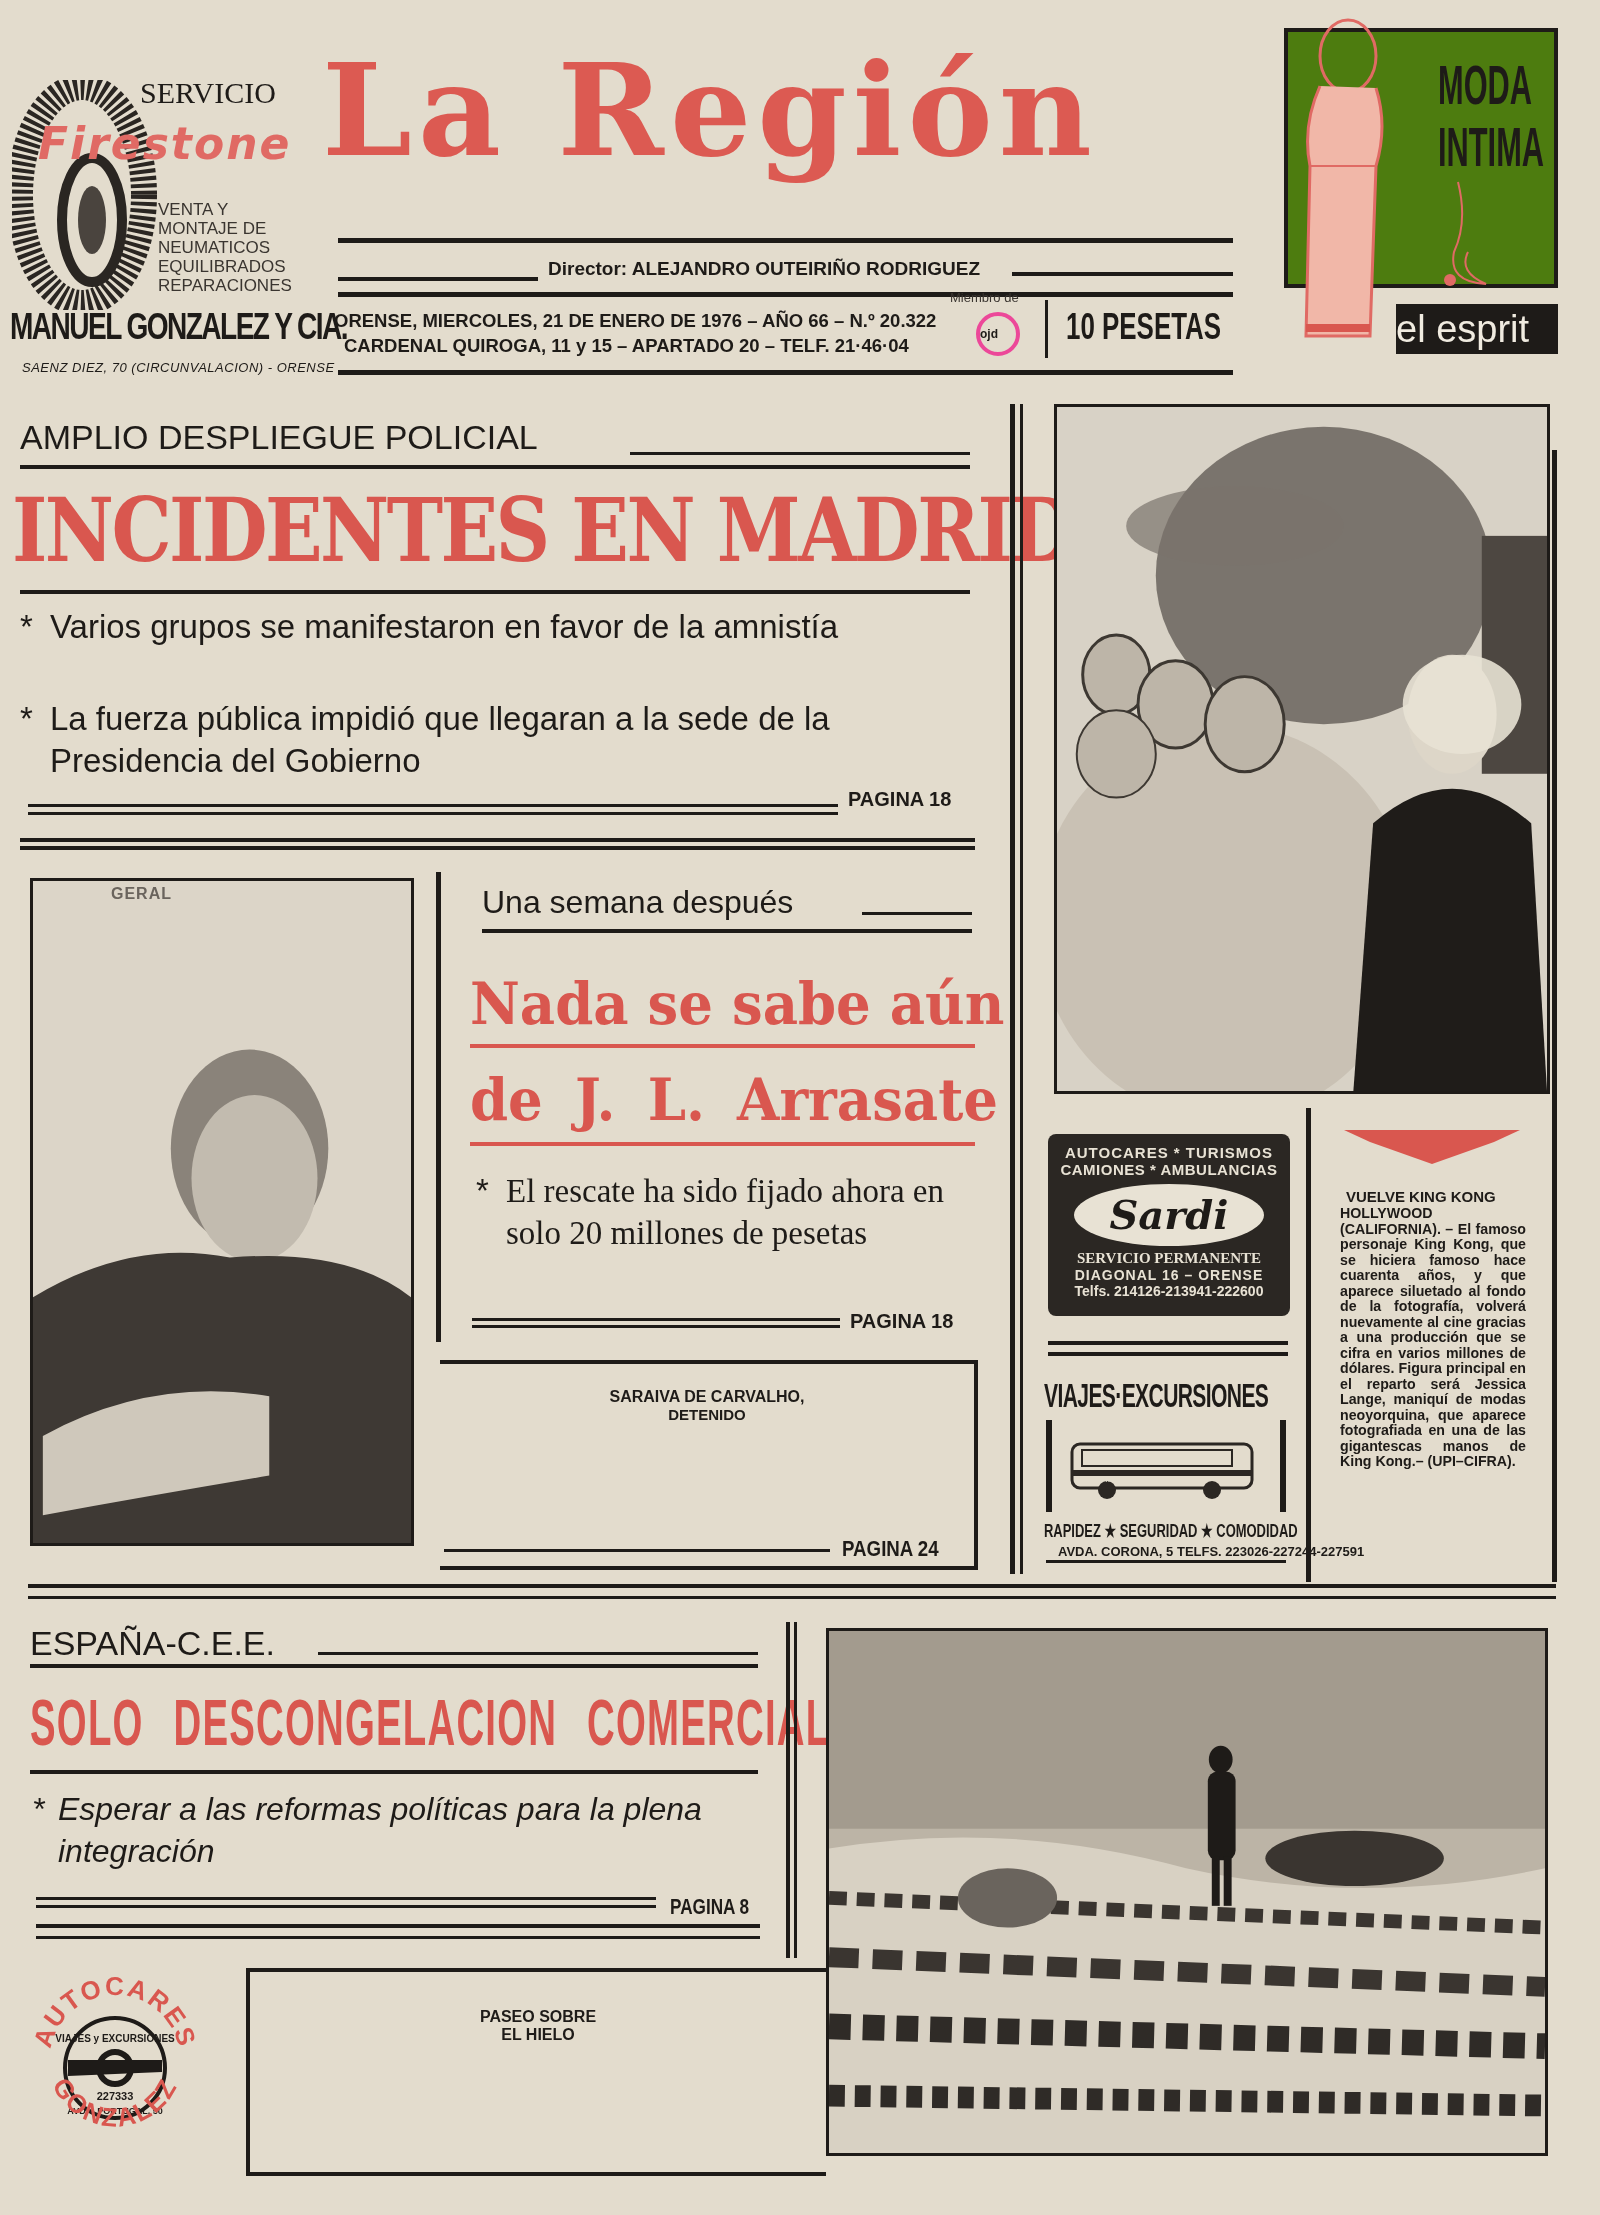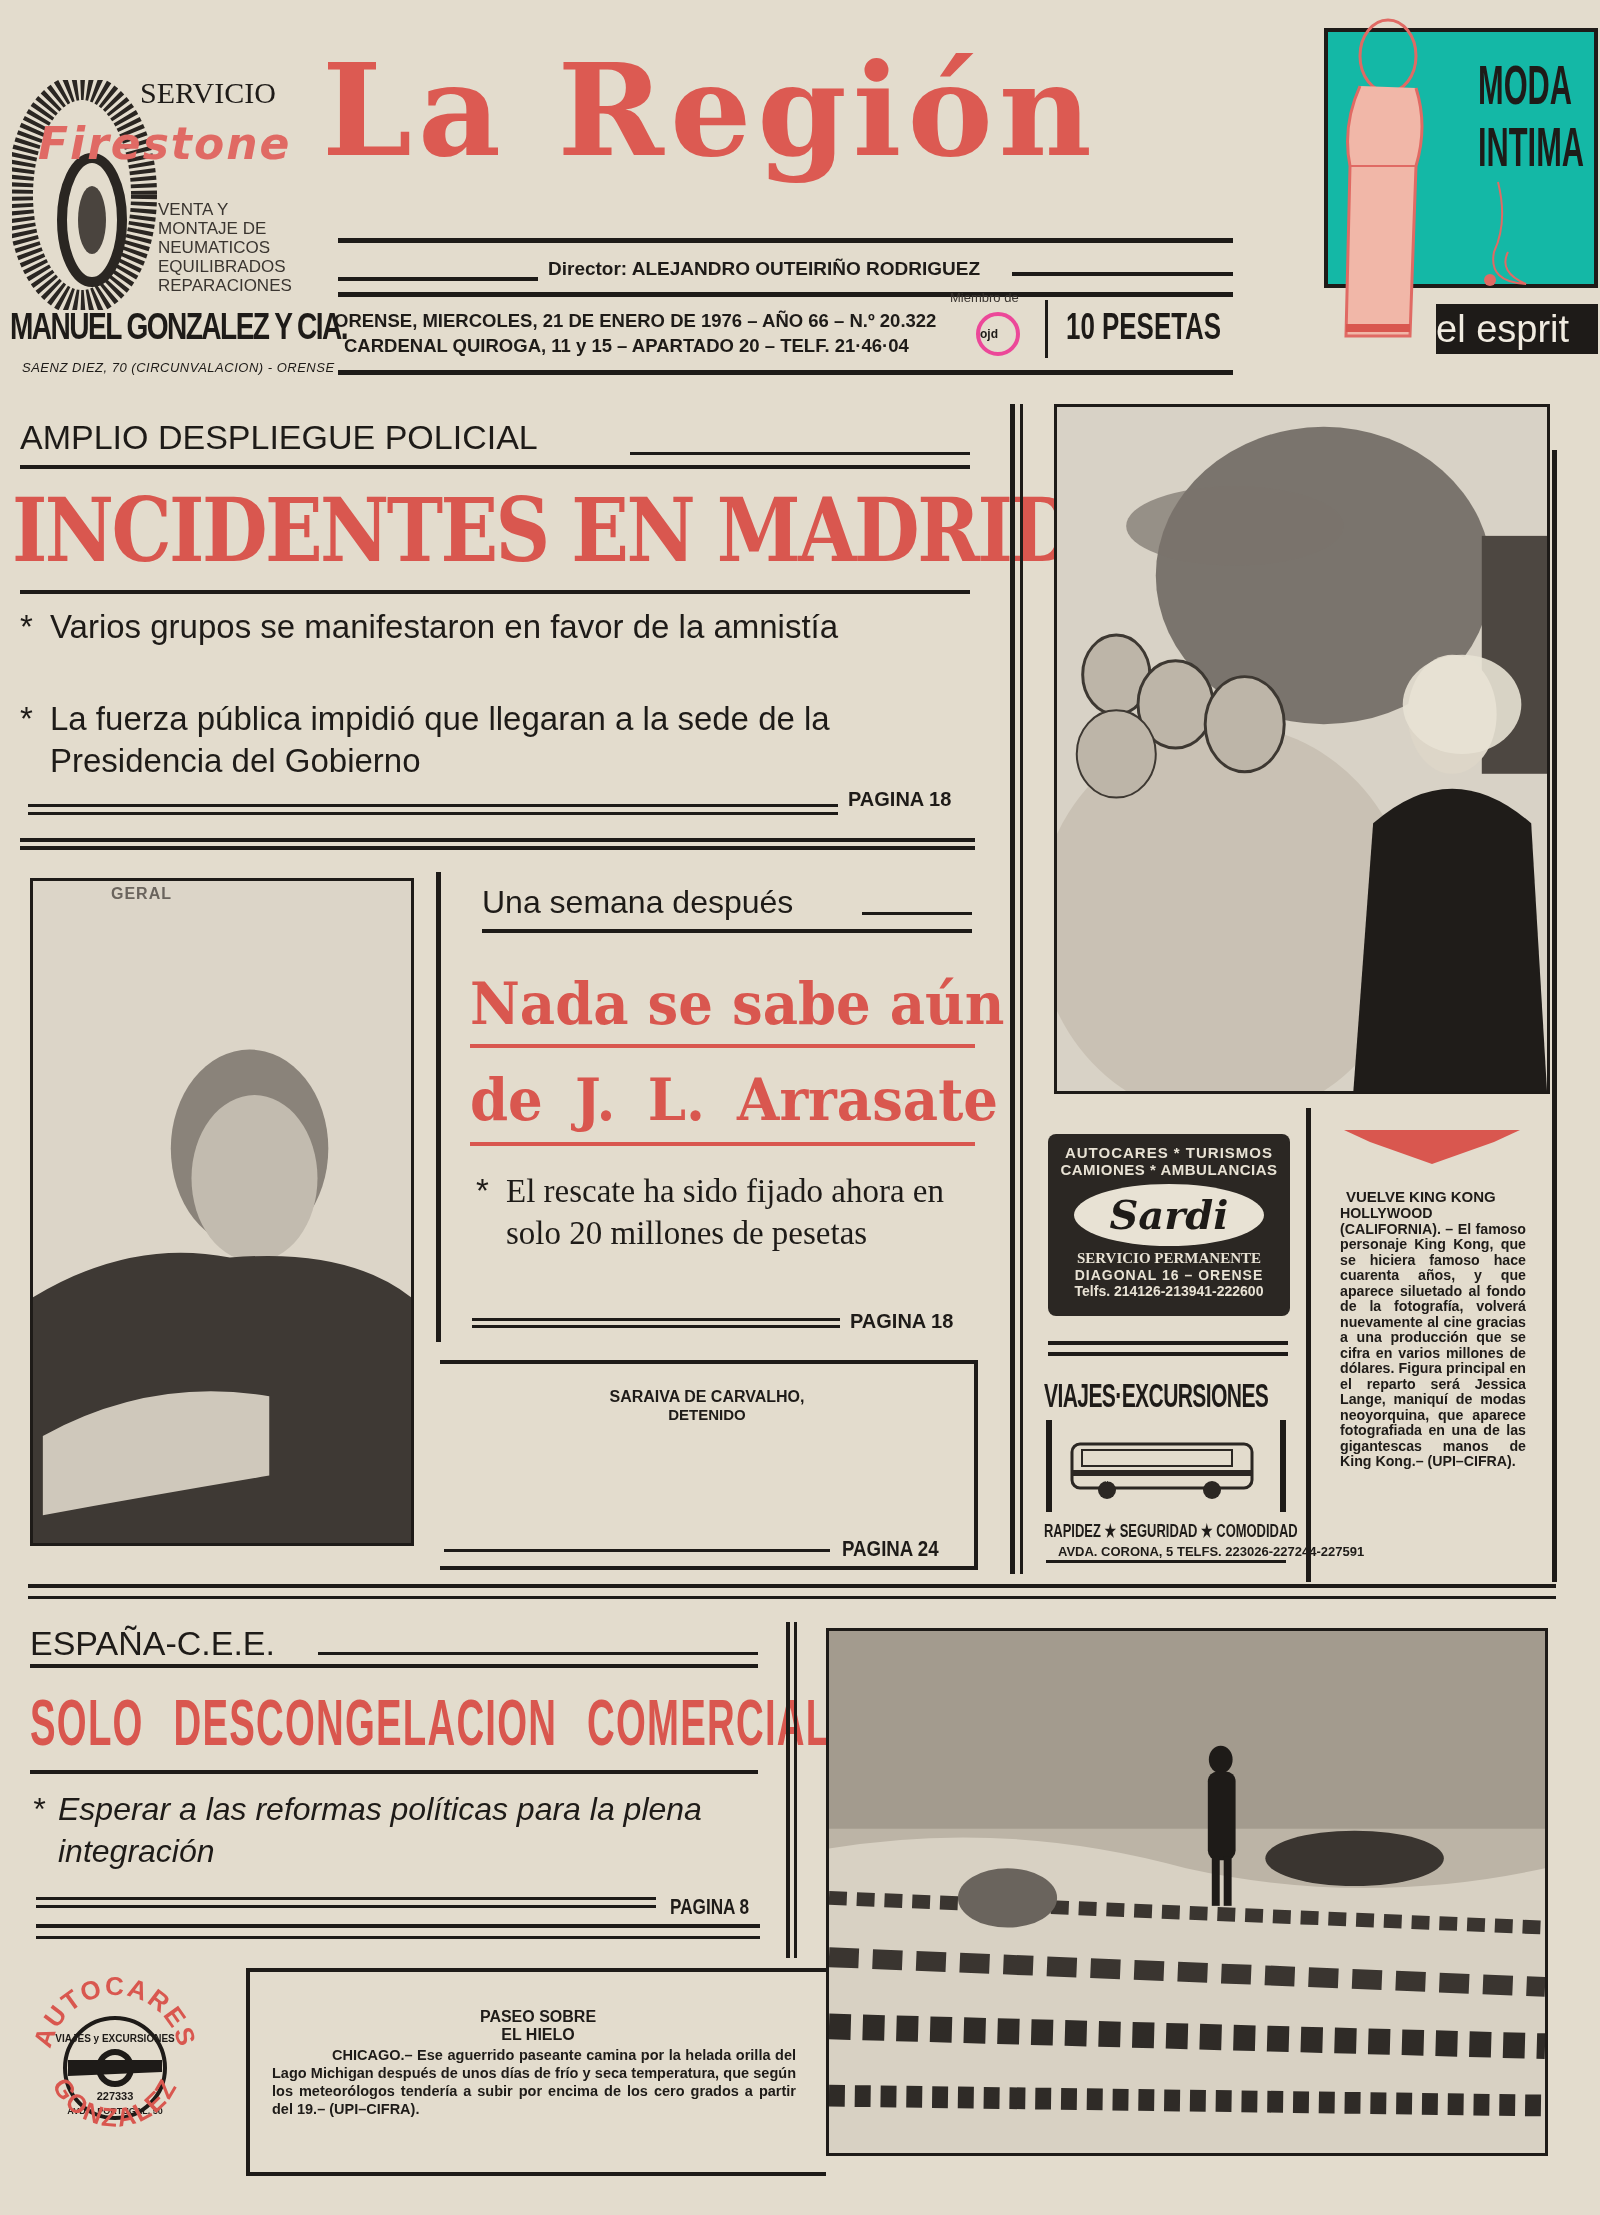--- a/index.html
+++ b/index.html
@@ -56,21 +56,21 @@
 <div class="abs" style="left:334px; top:310px; font-weight:bold; font-size:18.5px; white-space:nowrap;">ORENSE, MIERCOLES, 21 DE ENERO DE 1976 – AÑO 66 – N.º 20.322</div>
 <div class="abs" style="left:344px; top:335px; font-weight:bold; font-size:18.5px; white-space:nowrap;">CARDENAL QUIROGA, 11 y 15 – APARTADO 20 – TELF. 21·46·04</div>
 <div class="abs" style="left:950px; top:290px; font-size:13px; color:#3a3530;">Miembro de</div>
 <div class="abs" style="left:976px; top:312px; width:44px; height:44px; border-radius:50%; border:4px solid #ec4899; display:flex; align-items:center; justify-content:flex-start; font-weight:bold; font-size:12px;">
   <span>ojd</span>
 </div>
 <div class="rule" style="left:1045px; top:300px; width:3px; height:58px;"></div>
 <div class="abs" style="left:1066px; top:306px; font-weight:bold; font-size:36px; transform:scaleX(0.72); transform-origin:left top; white-space:nowrap;">10 PESETAS</div>
 <div class="rule" style="left:338px; top:370px; width:895px; height:5px;"></div>
 
-<div class="abs" style="left:1324px; top:28px; width:274px; height:260px; border:4px solid #1e1b18; background:#14b8a6;">
+<div class="abs" style="left:1284px; top:28px; width:274px; height:260px; border:4px solid #1e1b18; background:#4d7c0f;">
   <svg class="abs" style="left:2px; top:-16px;" width="110" height="340" viewBox="0 0 110 340">
     <ellipse cx="58" cy="40" rx="28" ry="36" fill="none" stroke="#e06a64" stroke-width="3"></ellipse>
     <path d="M30 70 Q12 110 20 150 L16 320 L80 320 L86 150 Q98 110 86 72" fill="#f1b7a8" stroke="#e06a64" stroke-width="3"></path>
     <path d="M20 150 L86 150" stroke="#e06a64" stroke-width="2"></path>
     <path d="M16 312 L80 312" stroke="#d9574f" stroke-width="8"></path>
   </svg>
   <svg class="abs" style="left:140px; top:140px;" width="70" height="130" viewBox="0 0 70 130">
     <path d="M30 10 Q40 50 26 80 Q20 110 58 112 Q30 100 40 80" fill="none" stroke="#e06a64" stroke-width="2"></path>
     <circle cx="22" cy="108" r="6" fill="#e06a64"></circle>
   </svg>
@@ -241,14 +241,13 @@
     <text x="85" y="154" font-size="9" text-anchor="middle" font-weight="bold" fill="#1e1b18" font-family="Liberation Sans, sans-serif">AVDA. PORTUGAL, 50</text>
     <text font-size="26" font-weight="bold" fill="#d9574f" font-family="Liberation Sans, sans-serif" letter-spacing="2">
       <textPath href="#arcBot" startOffset="50%" text-anchor="middle">GONZALEZ</textPath>
     </text>
   </svg>
 </div>
 
 <div class="abs" style="left:246px; top:1968px; width:580px; height:208px; border:4px solid #1e1b18; border-right:none;">
   <div class="centered" style="margin-top:36px; font-weight:bold; font-size:16px;">PASEO SOBRE</div>
   <div class="centered" style="font-weight:bold; font-size:16px;">EL HIELO</div>
-  <div class="small-body" style="margin:2px 30px 0 22px; font-size:14.5px; line-height:18px; text-indent:60px;">CHICAGO.– Ese aguerrido paseante camina por la helada orilla del Lago Michigan después de unos días de frío y seca temperatura, que según los meteorólogos tendería a subir por encima de los cero grados a partir del 19.– (UPI–CIFRA).</div>
 </div>
 
 </body></html>

